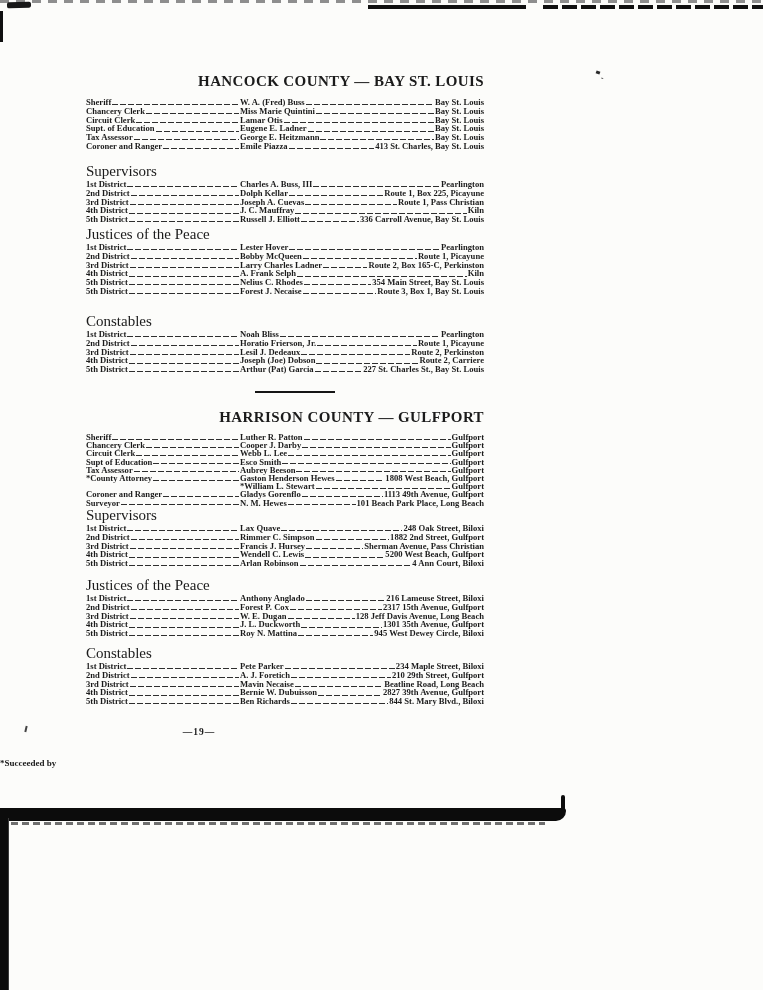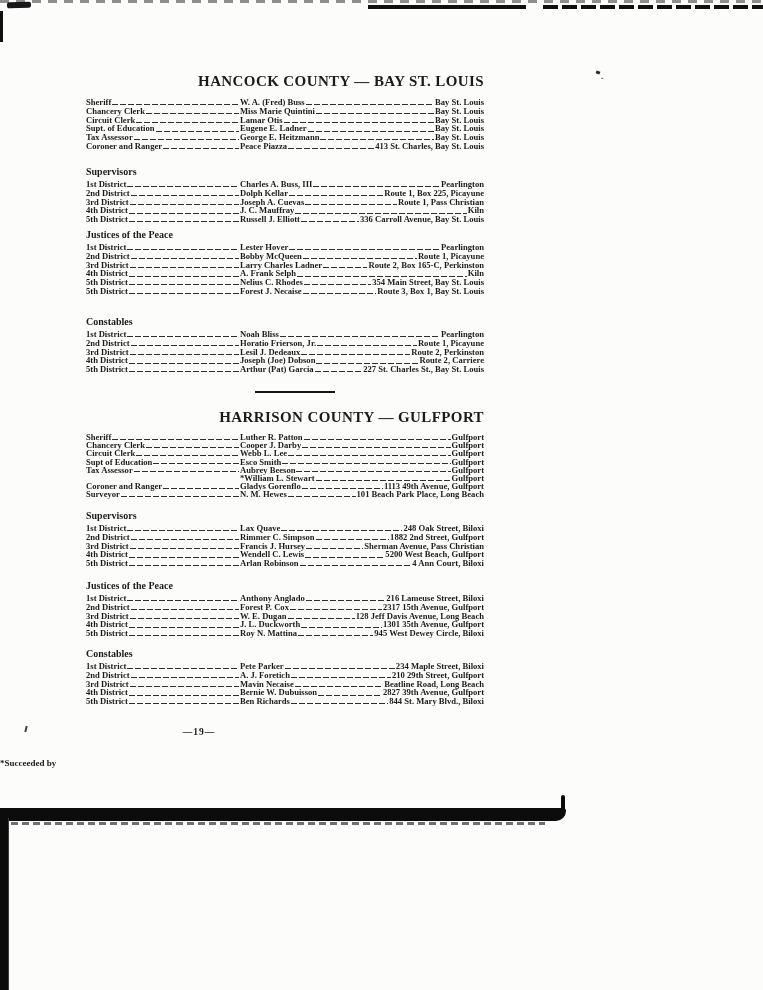--- a/index.html
+++ b/index.html
@@ -39,21 +39,21 @@
   .content { position:absolute; left:86px; top:0; width:398px; }
   .abs { position:absolute; left:0; width:398px; }
   .section-title {
     font-size:15px; font-weight:700; letter-spacing:.4px; white-space:nowrap;
     margin-left:56px; width:342px; text-align:right;
   }
   #sec0-title { top:73px; } #sec1-title { top:409px; }
   #sec0-rows  { top:98px; } #sec1-rows  { top:433px; }
   #sec0-g0 { top:166px; } #sec0-g1 { top:229px; } #sec0-g2 { top:316px; }
   #sec1-g0 { top:510px; } #sec1-g1 { top:580px; } #sec1-g2 { top:648px; }
-  .group-heading { font-size:10px; font-weight:700; line-height:11px; margin-bottom:3px; }
+  .group-heading { font-size:15px; font-weight:400; line-height:11px; margin-bottom:3px; }
   .row { display:flex; align-items:baseline; height:8.8px; line-height:8.8px;
     font-size:8.6px; font-weight:700; white-space:nowrap; }
   #sec1-rows .row { height:8.2px; line-height:8.2px; }
   .office-cell { display:flex; width:154px; flex-shrink:0; align-items:baseline; }
   .office, .name, .loc { white-space:nowrap; }
   .rest { display:flex; flex:1; align-items:baseline; min-width:0; }
   .lead { flex:1; height:1px; align-self:flex-end; margin:0 1px 1.5px 1px; min-width:5px;
     background:repeating-linear-gradient(90deg,#2e2e2e 0 6px,transparent 6px 8px); }
   .lead.hidden { background:none; }
   .footnote { top:710px; font-size:9px; font-weight:700;margin-top:48px; }
@@ -135,21 +135,21 @@
             <span class="lead"></span>
             <span class="loc">Bay St. Louis</span>
           </span>
         </div>
         <div class="row">
           <span class="office-cell">
             <span class="office">Coroner and Ranger</span>
             <span class="lead"></span>
           </span>
           <span class="rest">
-            <span class="name">Peace Piazza</span>
+            <span class="name">Emile Piazza</span>
             <span class="lead"></span>
             <span class="loc">413 St. Charles, Bay St. Louis</span>
           </span>
         </div>
       </div>
       <div class="abs group" id="sec0-g0">
         <div class="group-heading">Supervisors</div>
         <div class="abs rows" style="position: static;">
           <div class="row">
             <span class="office-cell">
@@ -387,20 +387,31 @@
         </div>
         <div class="row">
           <span class="office-cell">
             <span class="office">Tax Assessor</span>
             <span class="lead"></span>
           </span>
           <span class="rest">
             <span class="name">Aubrey Beeson</span>
             <span class="lead"></span>
             <span class="loc">Gulfport</span>
+          </span>
+        </div>
+        <div class="row">
+          <span class="office-cell">
+            <span class="office">*County Attorney</span>
+            <span class="lead"></span>
+          </span>
+          <span class="rest">
+            <span class="name">Gaston Henderson Hewes</span>
+            <span class="lead"></span>
+            <span class="loc">1808 West Beach, Gulfport</span>
           </span>
         </div>
         <div class="row">
           <span class="office-cell">
             <span class="office"></span>
             <span class="lead hidden"></span>
           </span>
           <span class="rest">
             <span class="name">*William L. Stewart</span>
             <span class="lead"></span>

